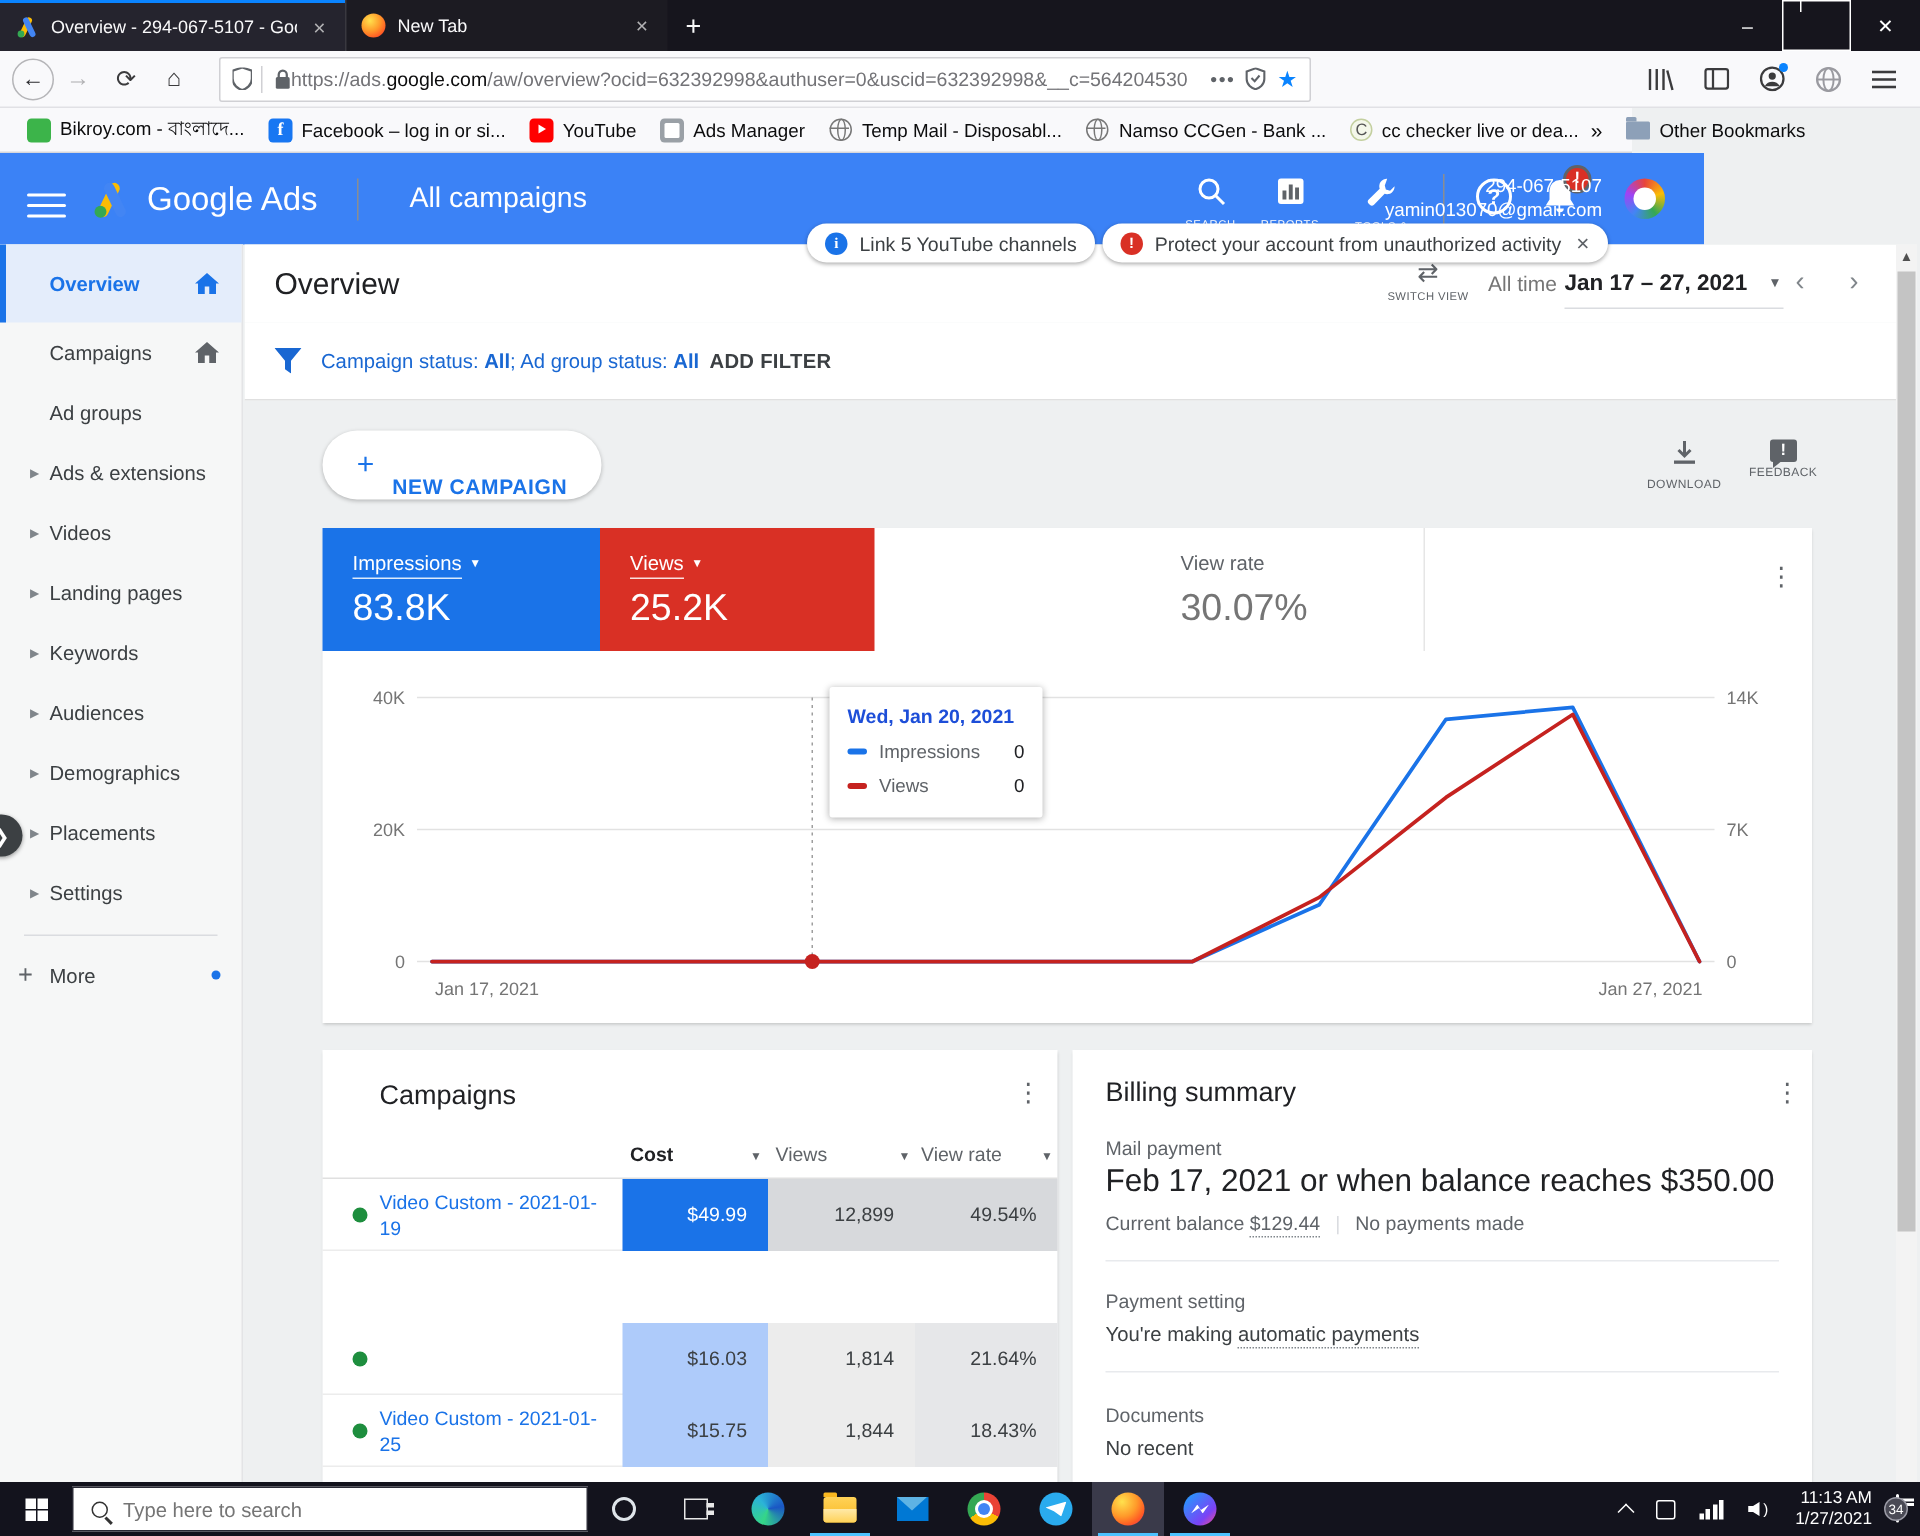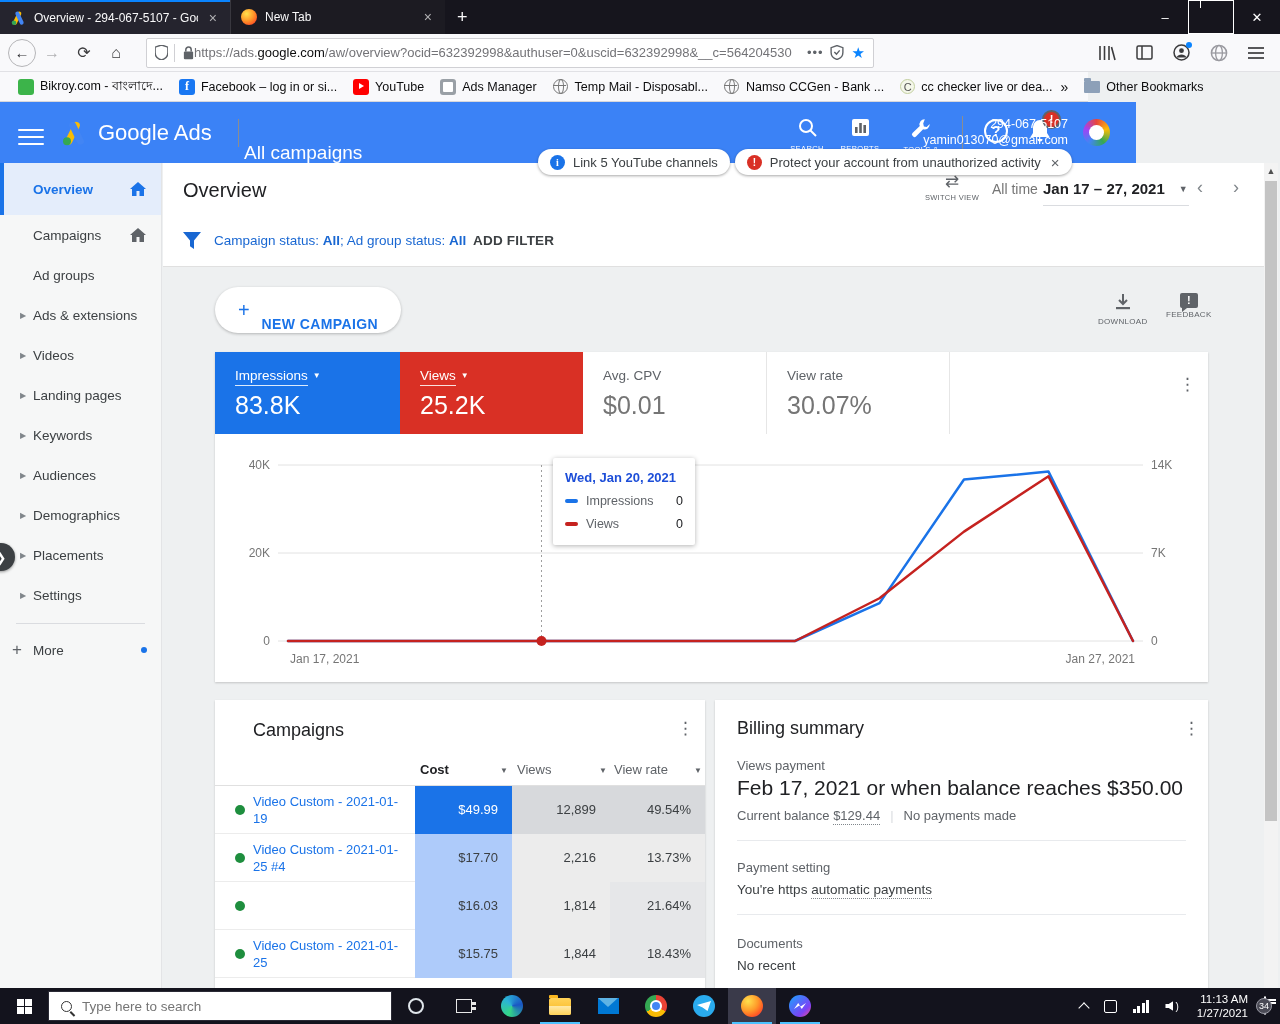--- a/index.html
+++ b/index.html
@@ -56,21 +56,21 @@
   .ic-folder { width:16px; height:12px; background:#8da0b8; border-radius:1px; position:relative; }
   .ic-folder:before { content:""; position:absolute; left:0; top:-3px; width:7px; height:3px; background:#8da0b8; border-radius:1px 1px 0 0; }
 
   
   #adsheader { position:absolute; left:0; top:102px; width:1136px; height:61px; background:#3b82f6; color:#fff; }
   #gmenu { position:absolute; left:18px; top:22px; width:26px; }
   #gmenu div { height:2px; background:#fff; margin:5px 0; border-radius:1px; }
   #adslogo { position:absolute; left:60px; top:17px; }
   #prodname { position:absolute; left:98px; top:18px; font-size:22px; color:#fff; }
   #hdr-div1 { position:absolute; left:238px; top:17px; width:1px; height:28px; background:#8a8d91; }
-  #ctxname { position:absolute; left:244px; top:20px; font-size:19px; color:#fff;margin-top:20px; }
+  #ctxname { position:absolute; left:273px; top:20px; font-size:19px; color:#fff; }
   .hdrbtn { position:absolute; top:16px; width:58px; text-align:center; color:#fff; }
   .hdrbtn .lbl { font-size:7.5px; letter-spacing:.4px; margin-top:3px; }
   #hdr-div2 { position:absolute; left:962px; top:14px; width:1px; height:34px; background:#8a8d91; }
   #help-btn { position:absolute; left:984px; top:17px; width:24px; height:24px; border:2px solid #fff; border-radius:50%; text-align:center; line-height:20px; font-size:14px; font-weight:bold; color:#fff; }
   #bell { position:absolute; left:1028px; top:16px; }
   #bell-badge { position:absolute; left:1042px; top:8px; width:19px; height:19px; background:#d93025; border:2px solid #5f6368; border-radius:50%; color:#fff; font-size:11px; font-weight:bold; text-align:center; line-height:15px; }
   #acct { position:absolute; right:68px; top:14px; text-align:right; line-height:16px; }
   #acct .id { font-size:12.5px; }
   #acct .em { font-size:12.5px; }
   #avatar { position:absolute; right:26px; top:17px; width:27px; height:27px; border-radius:50%; background:conic-gradient(#e8453c,#fbbc05,#34a853,#4285f4,#a142f4,#e8453c); position:absolute; }
@@ -528,24 +528,20 @@
 
     <div id="chartcard">
       <div class="tile" id="tile0">
         <div class="tl"><span class="und">Impressions</span><span class="dd">▼</span></div>
         <div class="tv">83.8K</div>
       </div>
       <div class="tile" id="tile1">
         <div class="tl"><span class="und">Views</span><span class="dd">▼</span></div>
         <div class="tv">25.2K</div>
       </div>
-      <div class="tile" id="tile2">
-        <div class="tl">Avg. CPV</div>
-        <div class="tv">$0.01</div>
-      </div>
       <div class="tile" id="tile3">
         <div class="tl">View rate</div>
         <div class="tv">30.07%</div>
       </div>
       <div id="card-kebab">⋮</div>
 
       <div id="chartwrap">
         <svg id="chart-svg" width="993" height="242" viewBox="0 0 993 242">
             <line x1="63" y1="25" x2="928" y2="25" stroke="#e2e2e2" stroke-width="1"></line>
             <line x1="63" y1="113" x2="928" y2="113" stroke="#e2e2e2" stroke-width="1"></line>
@@ -588,53 +584,46 @@
         <div class="colhead" id="ch-vr"><span>View rate</span><span class="dd">▼</span></div>
       </div>
 
       <div class="crow" style="top:86px">
         <span class="cdot"></span>
         <div class="cname">Video Custom - 2021-01-19</div>
         <div class="ccell cc-cost bg-blue-d">$49.99</div>
         <div class="ccell cc-views bg-g1">12,899</div>
         <div class="ccell cc-vr bg-g1">49.54%</div>
       </div>
-      <div class="crow" style="top:134px">
-        <span class="cdot"></span>
-        <div class="cname">Video Custom - 2021-01-25 #4</div>
-        <div class="ccell cc-cost bg-blue-l">$17.70</div>
-        <div class="ccell cc-views bg-g2">2,216</div>
-        <div class="ccell cc-vr bg-g2">13.73%</div>
-      </div>
       <div class="crow" style="top:182px">
         <span class="cdot"></span>
         <div class="ccell cc-cost bg-blue-l">$16.03</div>
         <div class="ccell cc-views bg-g2">1,814</div>
         <div class="ccell cc-vr bg-g3">21.64%</div>
       </div>
       <div class="crow" style="top:230px">
         <span class="cdot"></span>
         <div class="cname">Video Custom - 2021-01-25</div>
         <div class="ccell cc-cost bg-blue-l">$15.75</div>
         <div class="ccell cc-views bg-g2">1,844</div>
         <div class="ccell cc-vr bg-g3">18.43%</div>
       </div>
     </div>
 
     <div id="billcard">
       <div class="title">Billing summary</div>
       <div class="kb kebab">⋮</div>
-      <div class="blbl" style="top:58px">Views payment</div>
+      <div class="blbl" style="top:58px">Mail payment</div>
       <div id="bill-big">Feb 17, 2021 or when balance reaches $350.00</div>
       <div id="bill-balrow">
         <span>Current balance </span><span class="dotted">$129.44</span><span class="pipe">|</span><span>No payments made</span>
       </div>
       <div class="bhr" style="top:140px"></div>
       <div class="blbl" style="top:160px">Payment setting</div>
-      <div id="bill-psv"><span>You're https </span><span class="dotted">automatic payments</span></div>
+      <div id="bill-psv"><span>You're making </span><span class="dotted">automatic payments</span></div>
       <div class="bhr" style="top:214px"></div>
       <div class="blbl" style="top:236px">Documents</div>
       <div id="bill-doc">No recent</div>
     </div>
   </div>
 
   <div id="vscroll">
     <div class="up">▲</div>
     <div class="thumb"></div>
   </div>

